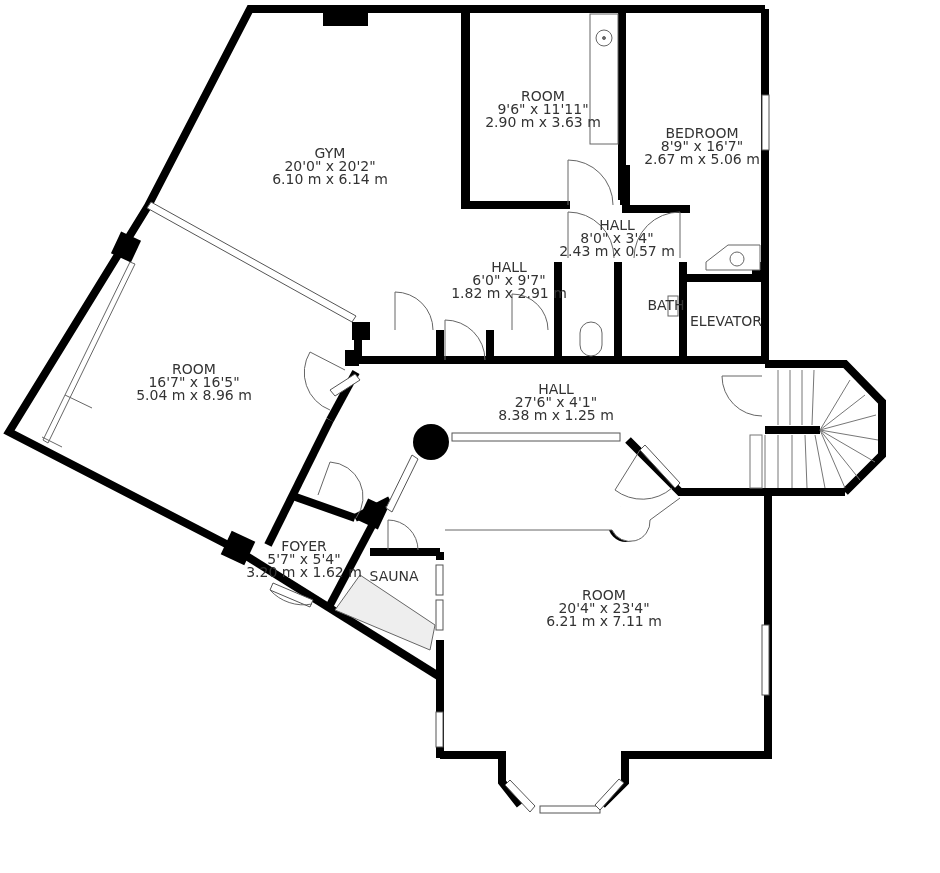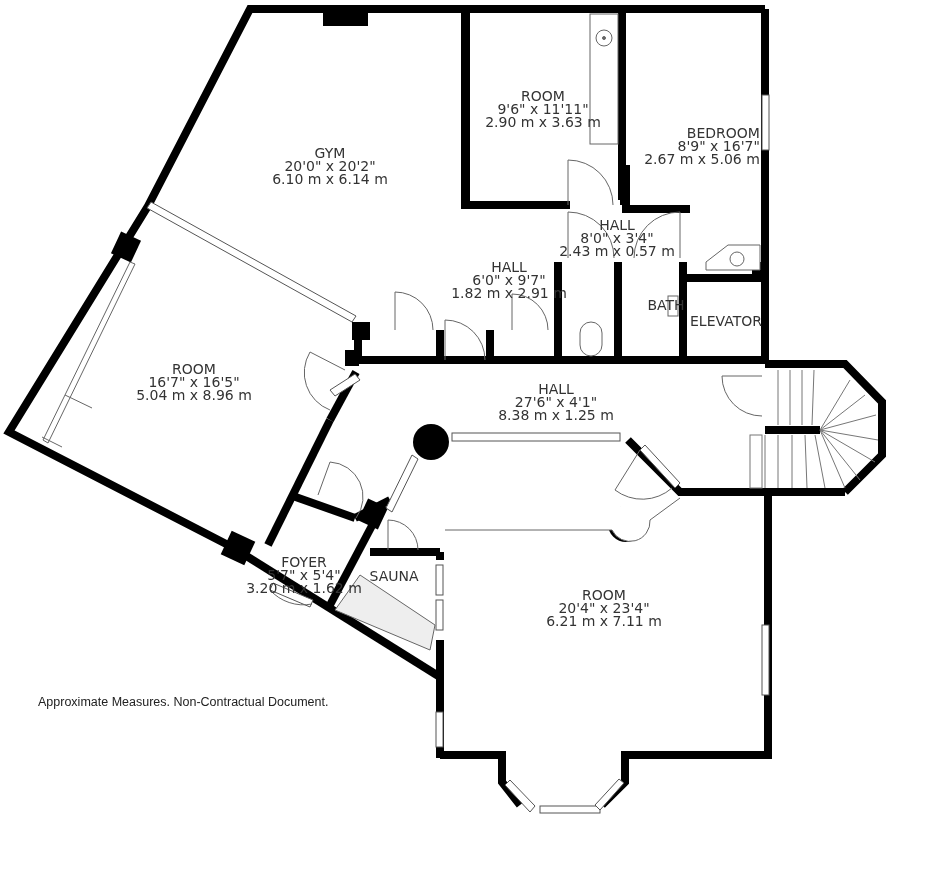--- a/index.html
+++ b/index.html
@@ -142,21 +142,21 @@
 <div class="label" style="left:330px; top:147px;">
   <span>GYM</span>
   <span>20'0" x 20'2"</span>
   <span>6.10 m x 6.14 m</span>
 </div>
 <div class="label" style="left:543px; top:90px;">
   <span>ROOM</span>
   <span>9'6" x 11'11"</span>
   <span>2.90 m x 3.63 m</span>
 </div>
-<div class="label" style="left:702px; top:127px;text-align:right;">
+<div class="label" style="left:702px; top:127px;">
   <span>BEDROOM</span>
   <span>8'9" x 16'7"</span>
   <span>2.67 m x 5.06 m</span>
 </div>
 <div class="label" style="left:617px; top:219px;">
   <span>HALL</span>
   <span>8'0" x 3'4"</span>
   <span>2.43 m x 0.57 m</span>
 </div>
 <div class="label" style="left:509px; top:261px;">
@@ -173,29 +173,28 @@
 <div class="label" style="left:194px; top:363px;">
   <span>ROOM</span>
   <span>16'7" x 16'5"</span>
   <span>5.04 m x 8.96 m</span>
 </div>
 <div class="label" style="left:556px; top:383px;">
   <span>HALL</span>
   <span>27'6" x 4'1"</span>
   <span>8.38 m x 1.25 m</span>
 </div>
-<div class="label" style="left:304px; top:556px;">
+<div class="label" style="left:304px; top:540px;">
   <span>FOYER</span>
   <span>5'7" x 5'4"</span>
   <span>3.20 m x 1.62 m</span>
 </div>
 <div class="label" style="left:394px; top:570px;">
   <span>SAUNA</span>
 </div>
 <div class="label" style="left:604px; top:589px;">
   <span>ROOM</span>
   <span>20'4" x 23'4"</span>
   <span>6.21 m x 7.11 m</span>
 </div>
 
 <div class="disclaimer">
-  <span>Approximate Measures. Non-Contractual Document.</span>
 </div>
 
 </body></html>

